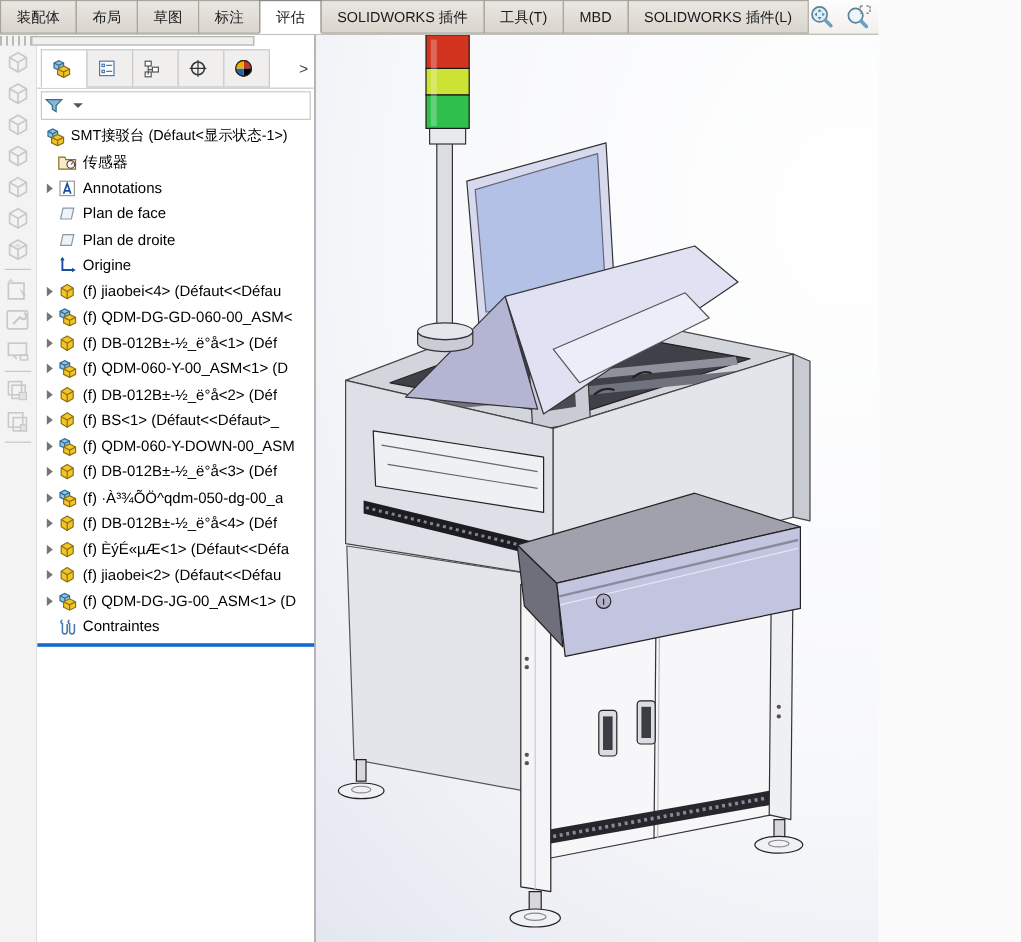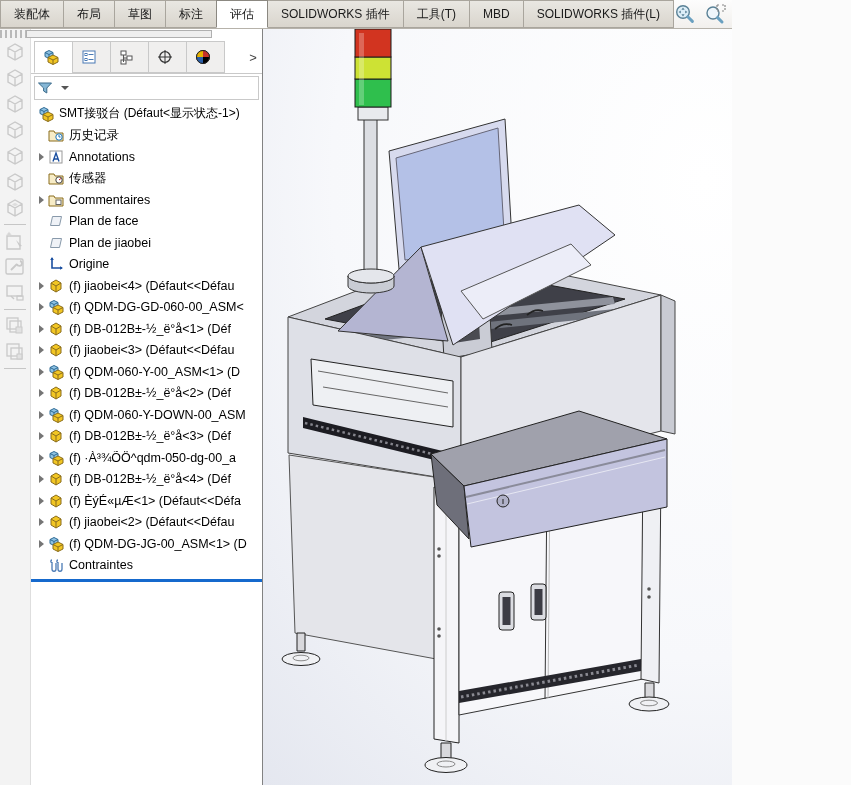--- a/index.html
+++ b/index.html
@@ -287,62 +287,48 @@
         <div class="trow root">
           <svg class="ti">
               <use href="#ic-asm"></use>
             </svg>
           <span class="tlabel">SMT接驳台  (Défaut&lt;显示状态-1&gt;)</span>
         </div>
 
         <div class="trow">
             <span class="arr"></span>
             <svg class="ti">
-              <use href="#ic-hist"></use>
-            </svg>
-            <span class="tlabel">历史记录</span>
+              <use href="#ic-sens"></use>
+            </svg>
+            <span class="tlabel">传感器</span>
           </div>
         <div class="trow">
             <span class="arr exp"></span>
             <svg class="ti">
               <use href="#ic-annot"></use>
             </svg>
             <span class="tlabel">Annotations</span>
           </div>
         <div class="trow">
             <span class="arr"></span>
             <svg class="ti">
-              <use href="#ic-sens"></use>
-            </svg>
-            <span class="tlabel">传感器</span>
-          </div>
-        <div class="trow">
-            <span class="arr exp"></span>
-            <svg class="ti">
-              <use href="#ic-comm"></use>
-            </svg>
-            <span class="tlabel">Commentaires</span>
+              <use href="#ic-plane"></use>
+            </svg>
+            <span class="tlabel">Plan de face</span>
           </div>
         <div class="trow">
             <span class="arr"></span>
             <svg class="ti">
               <use href="#ic-plane"></use>
             </svg>
-            <span class="tlabel">Plan de face</span>
+            <span class="tlabel">Plan de droite</span>
           </div>
         <div class="trow">
             <span class="arr"></span>
             <svg class="ti">
-              <use href="#ic-plane"></use>
-            </svg>
-            <span class="tlabel">Plan de jiaobei</span>
-          </div>
-        <div class="trow">
-            <span class="arr"></span>
-            <svg class="ti">
               <use href="#ic-origin"></use>
             </svg>
             <span class="tlabel">Origine</span>
           </div>
         <div class="trow">
             <span class="arr exp"></span>
             <svg class="ti">
               <use href="#ic-part"></use>
             </svg>
             <span class="tlabel">(f) jiaobei&lt;4&gt; (Défaut&lt;&lt;Défau</span>
@@ -357,37 +343,37 @@
         <div class="trow">
             <span class="arr exp"></span>
             <svg class="ti">
               <use href="#ic-part"></use>
             </svg>
             <span class="tlabel">(f) DB-012B±-½_ë°å&lt;1&gt; (Déf</span>
           </div>
         <div class="trow">
             <span class="arr exp"></span>
             <svg class="ti">
-              <use href="#ic-part"></use>
-            </svg>
-            <span class="tlabel">(f) jiaobei&lt;3&gt; (Défaut&lt;&lt;Défau</span>
-          </div>
-        <div class="trow">
-            <span class="arr exp"></span>
-            <svg class="ti">
               <use href="#ic-asm"></use>
             </svg>
             <span class="tlabel">(f) QDM-060-Y-00_ASM&lt;1&gt; (D</span>
           </div>
         <div class="trow">
             <span class="arr exp"></span>
             <svg class="ti">
               <use href="#ic-part"></use>
             </svg>
             <span class="tlabel">(f) DB-012B±-½_ë°å&lt;2&gt; (Déf</span>
+          </div>
+        <div class="trow">
+            <span class="arr exp"></span>
+            <svg class="ti">
+              <use href="#ic-part"></use>
+            </svg>
+            <span class="tlabel">(f) BS&lt;1&gt; (Défaut&lt;&lt;Défaut&gt;_</span>
           </div>
         <div class="trow">
             <span class="arr exp"></span>
             <svg class="ti">
               <use href="#ic-asm"></use>
             </svg>
             <span class="tlabel">(f) QDM-060-Y-DOWN-00_ASM</span>
           </div>
         <div class="trow">
             <span class="arr exp"></span>

